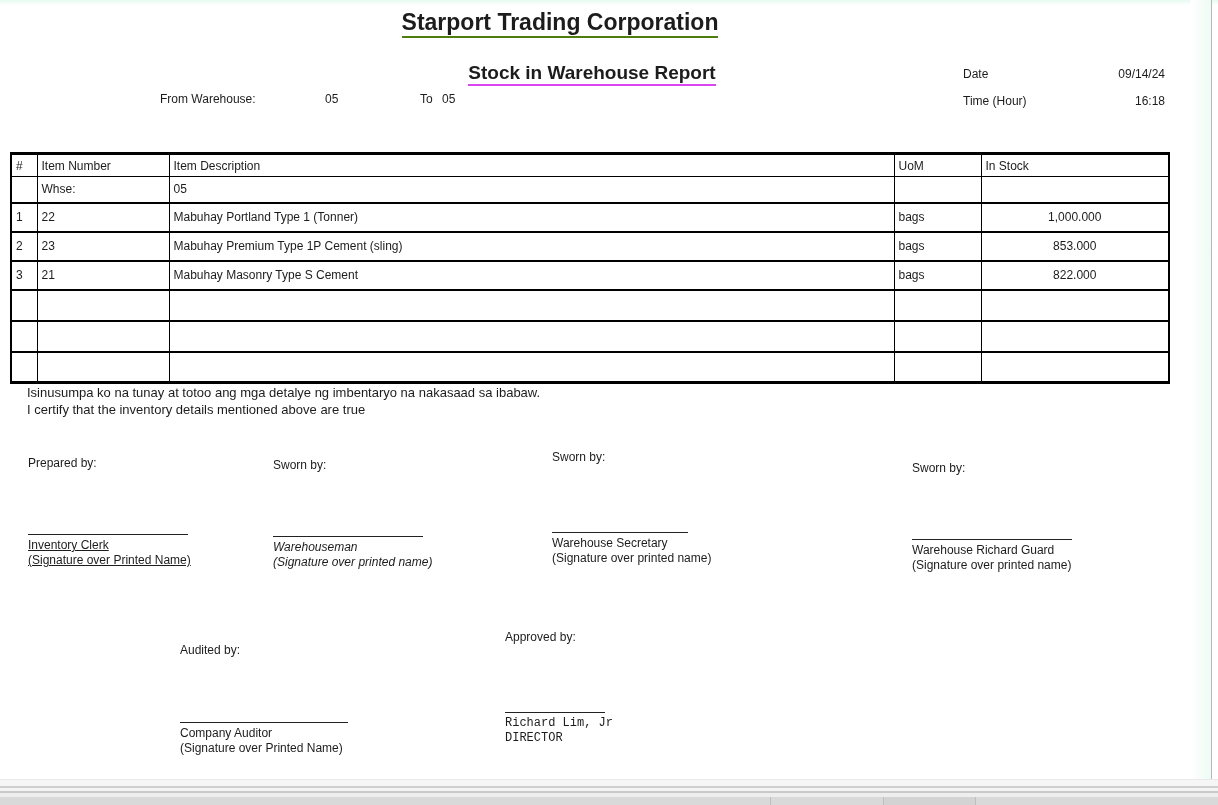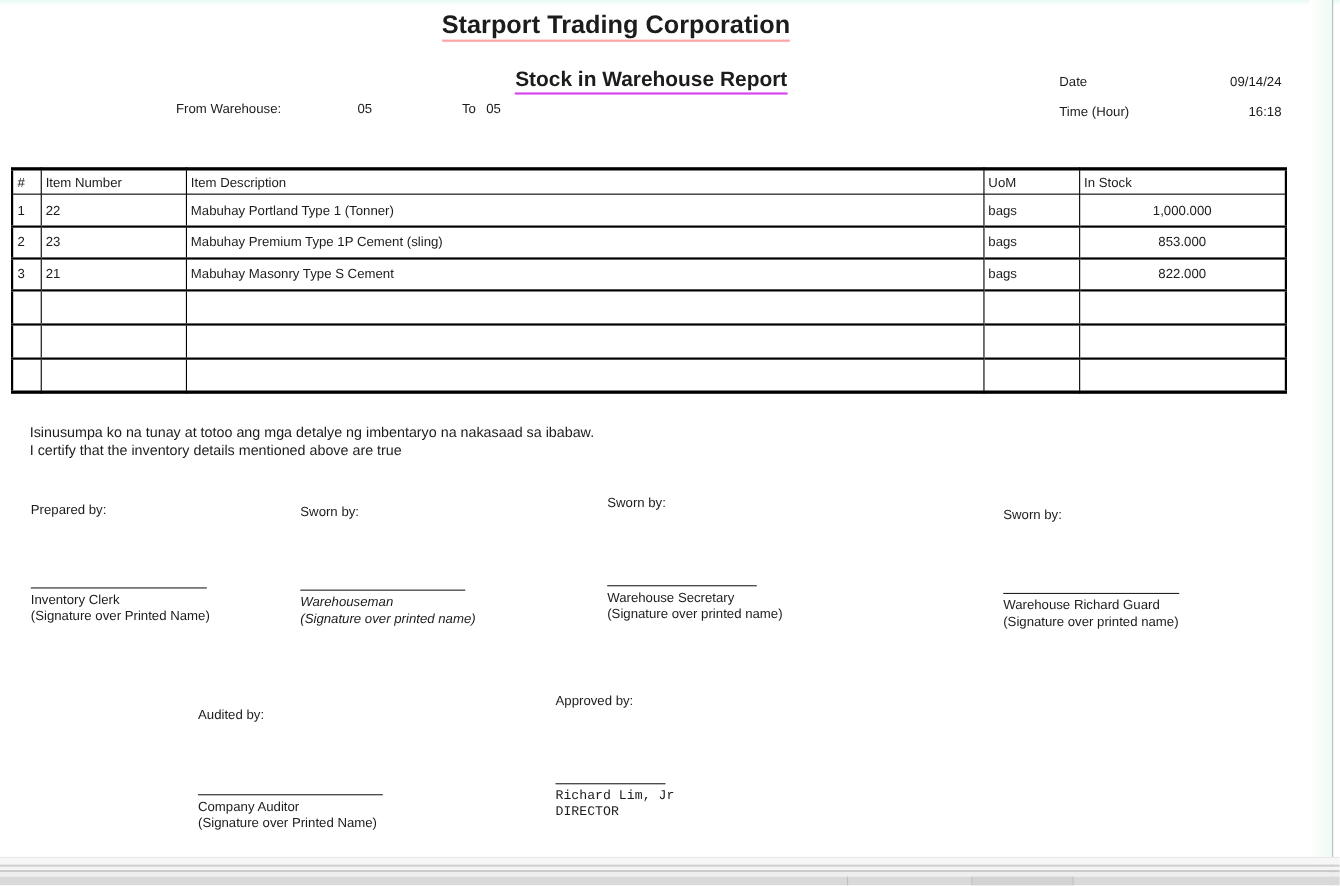--- a/index.html
+++ b/index.html
@@ -11,21 +11,21 @@
     color: #1c1c1c;
   }
   .abs { position: absolute; }
   .lbl { font-size: 12px; white-space: nowrap; line-height: 14px; }
 
   
   .company-title {
     position: absolute; top: 9px; left: 0; width: 1120px;
     text-align: center; font-size: 23px; font-weight: bold; white-space: nowrap;
   }
-  .company-title span { border-bottom: 2px solid #fca5a5; padding-bottom: 1px; }
+  .company-title span { border-bottom: 2px solid #4d7c0f; padding-bottom: 1px; }
   .report-title {
     position: absolute; top: 62px; left: 0; width: 1184px;
     text-align: center; font-size: 19px; font-weight: bold; white-space: nowrap;
   }
   .report-title span { border-bottom: 2px solid #d946ef; padding-bottom: 1px; }
 
   
   .stock-table {
     position: absolute; left: 10px; top: 152px; width: 1158px;
     border-collapse: collapse; table-layout: fixed;
@@ -110,20 +110,27 @@
       <col style="width:188px">
   </colgroup>
   <tbody>
     <tr class="hdr">
       <th>#</th>
       <th>Item Number</th>
       <th>Item Description</th>
       <th>UoM</th>
       <th>In Stock</th>
     </tr>
+    <tr class="grp">
+      <td></td>
+      <td>Whse:</td>
+      <td>05</td>
+      <td></td>
+      <td></td>
+    </tr>
     <tr class="data">
       <td>1</td>
       <td>22</td>
       <td>Mabuhay Portland Type 1 (Tonner)</td>
       <td>bags</td>
       <td class="numcell">1,000.000</td>
     </tr>
     <tr class="data">
       <td>2</td>
       <td>23</td>
@@ -159,21 +166,21 @@
         <td></td>
         <td></td>
     </tr>
   </tbody>
 </table>
 
 <div class="abs cert" style="left:27px; top:384px;">Isinusumpa ko na tunay at totoo ang mga detalye ng imbentaryo na nakasaad sa ibabaw.</div>
 <div class="abs cert" style="left:27px; top:401px;">I certify that the inventory details mentioned above are true</div>
 
 <div class="sig-heading" style="left:28px; top:456px;">Prepared by:</div>
-<div class="sig-group" style="left:28px; top:534px; width:230px;">
+<div class="sig-group" style="left:28px; top:534px; width:230px;text-decoration:underline;">
   <div class="sig-line" style="width:160px;"></div>
   <div class="sig-role">Inventory Clerk</div>
   <div class="sig-note">(Signature over Printed Name)</div>
 </div>
 
 <div class="sig-heading" style="left:273px; top:458px;">Sworn by:</div>
 <div class="sig-group" style="left:273px; top:536px; width:230px;font-style:italic;">
   <div class="sig-line" style="width:150px;"></div>
   <div class="sig-role">Warehouseman</div>
   <div class="sig-note">(Signature over printed name)</div>

